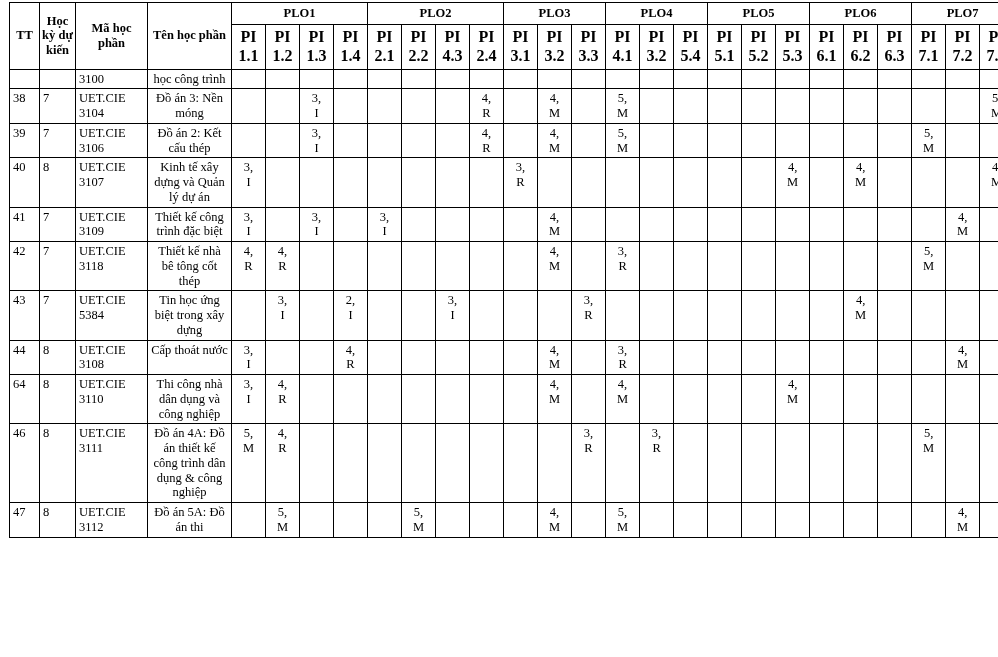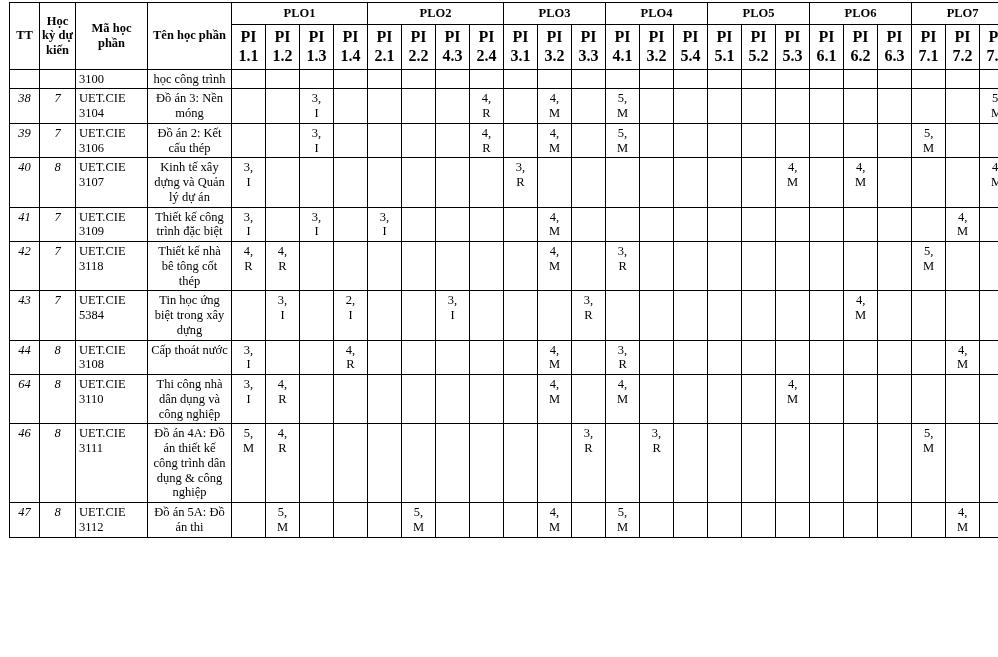--- a/index.html
+++ b/index.html
@@ -43,24 +43,23 @@
   }
   th.plo-group {
     font-size: 12.5px;
   }
   th.pi-head {
     font-size: 16px;
     line-height: 1.1;
     padding: 3px 1px;
   }
   td.num {
-    text-align: center;
+    text-align: left;
     vertical-align: top;
     font-size: 12.5px;
-    font-style: italic;
   }
   td.code {
     text-align: left;
     font-size: 12.5px;
     padding-left: 5px;
   }
   td.name {
     text-align: center;
     font-size: 12.5px;
     padding-left: 5px;

